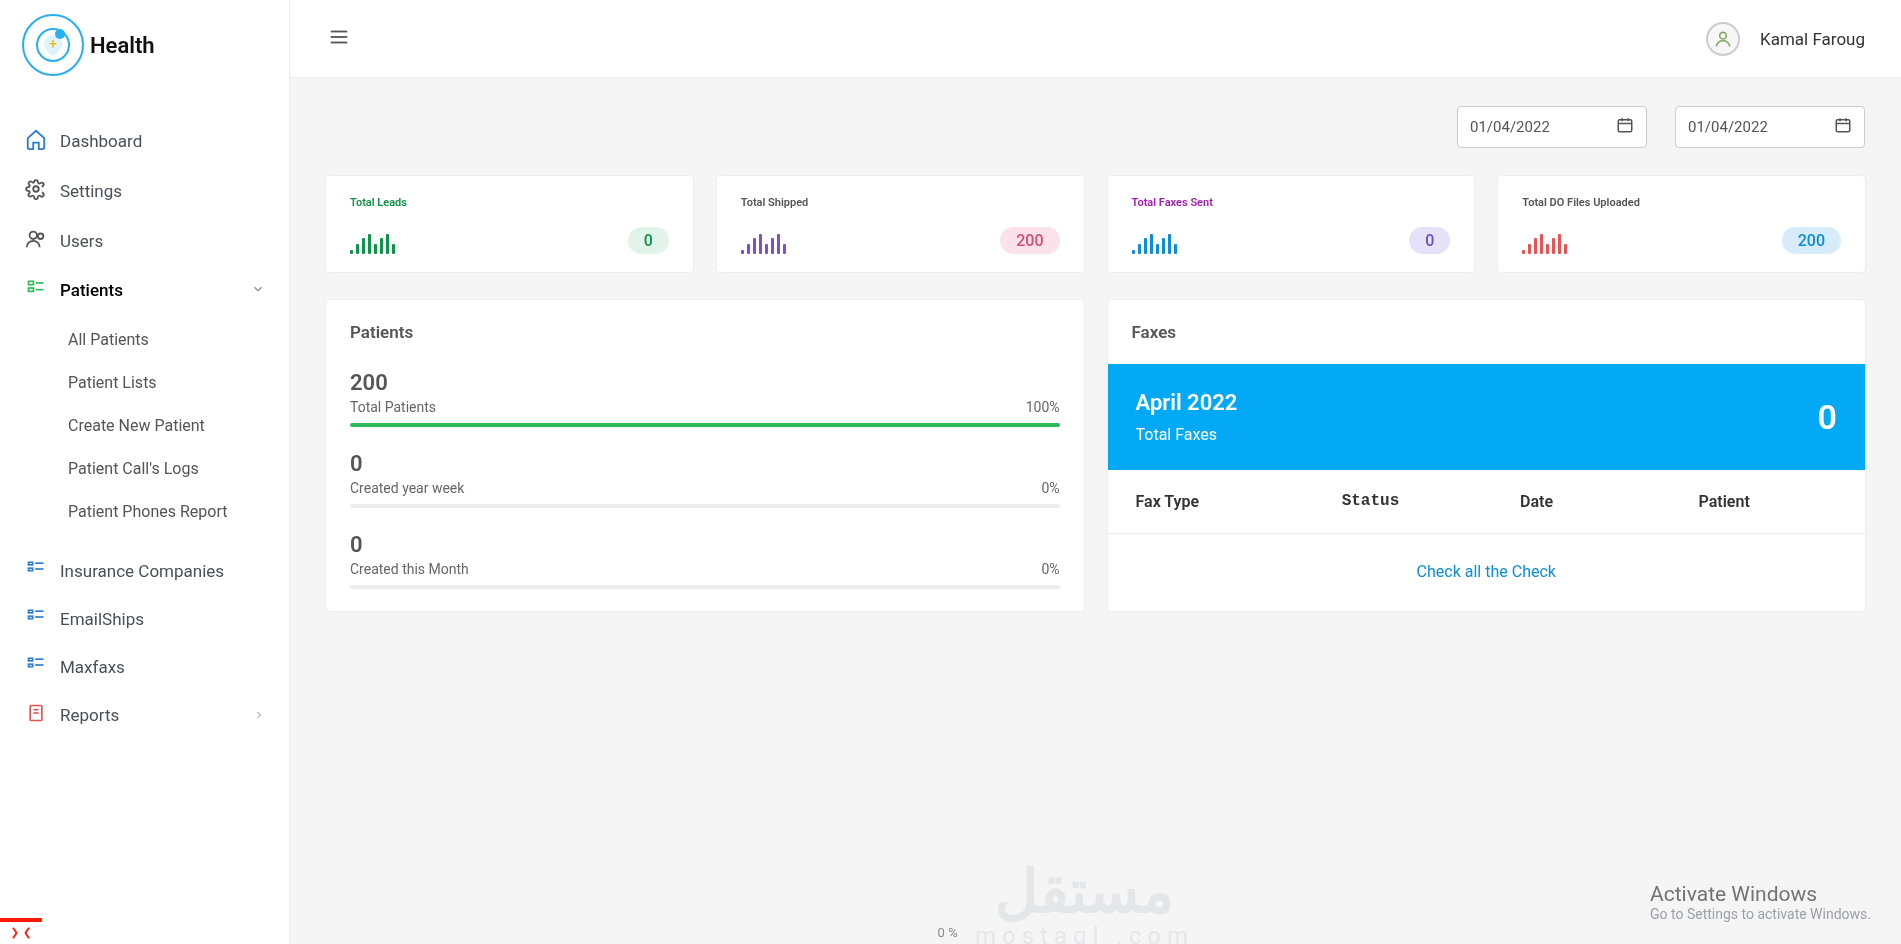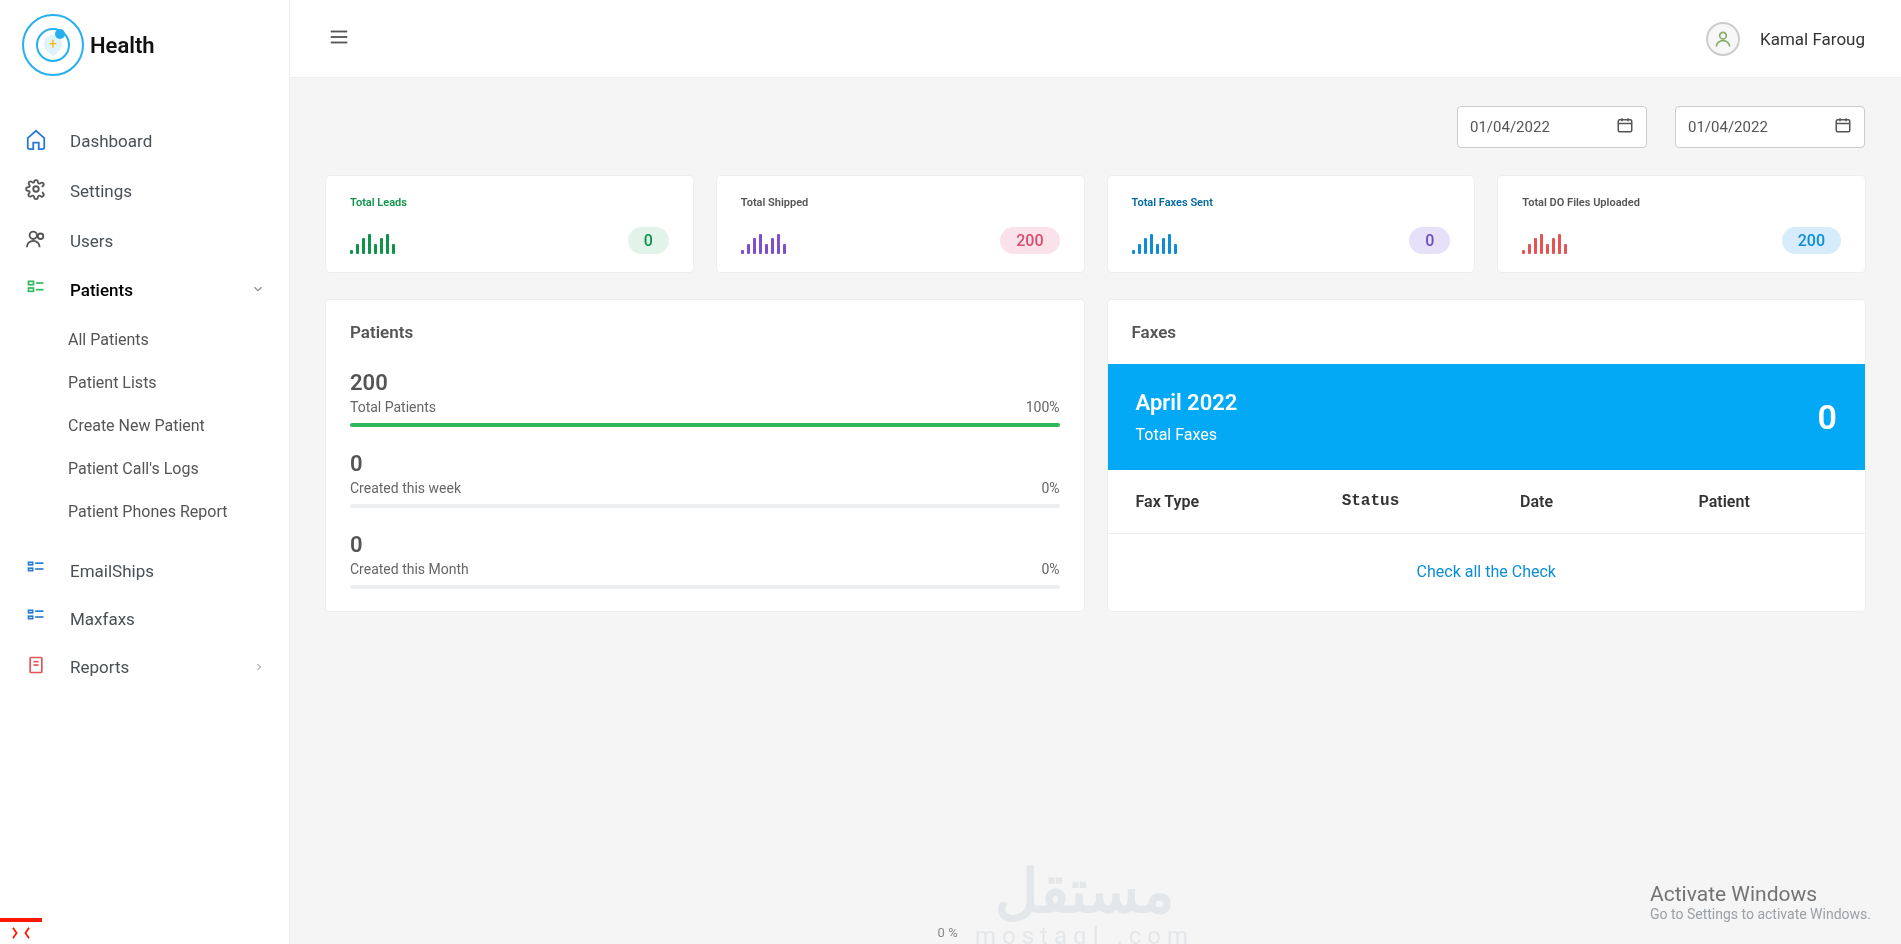--- a/index.html
+++ b/index.html
@@ -6,21 +6,21 @@
   body { background: #fff; color: #495057; width: 1901px; height: 944px; overflow: hidden; }
 
   .app { display: flex; width: 100%; height: 100%; }
 
   
   .sidebar { width: 290px; background: #fff; border-right: 1px solid #eee; display:flex; flex-direction:column; box-shadow: 2px 0 6px rgba(0,0,0,.02); }
   .brand { display:flex; align-items:center; gap:6px; padding:14px 22px 20px; }
   .brand-logo { width:62px; height:62px; border-radius:50%; border:2px solid #26b0f0; display:flex; align-items:center; justify-content:center; }
   .brand-title { font-size:22px; font-weight:600; color:#111; }
   .nav { padding-top:20px; }
-  .nav-item { display:flex; align-items:center; gap:22px; padding:12px 24px; cursor:pointer; color:#495057; font-size:17px; }
+  .nav-item { display:flex; align-items:center; gap:12px; padding:12px 24px; cursor:pointer; color:#495057; font-size:17px; }
   .nav-item .ico { width:24px; text-align:center; }
   .nav-item.expandable { justify-content:flex-start; }
   .nav-item .chev { margin-left:auto; color:#888; }
   .nav-sub { padding: 4px 0 14px 68px; }
   .nav-sub-item { padding:12px 0; color:#555; font-size:16px; cursor:pointer; }
 
   
   .main { flex:1; display:flex; flex-direction:column; background:#fff;}
   .topbar { height:78px; display:flex; align-items:center; justify-content:space-between; padding:0 36px; border-bottom:1px solid #eee; }
   .hamburger { cursor:pointer; }
@@ -36,21 +36,21 @@
   .cards { display:grid; grid-template-columns:repeat(4,1fr); gap:24px; margin-bottom:28px;}
   .card { background:#fff; border-radius:4px; padding:20px 24px 18px; box-shadow:0 0 0 1px #eee; }
   .card-title { font-size:11px; font-weight:600; margin-bottom:18px;}
   .card-body { display:flex; align-items:flex-end; justify-content:space-between;}
   .badge { padding:4px 16px; border-radius:18px; font-size:16px; font-weight:500;}
   .spark { display:flex; align-items:flex-end; gap:3px; height:22px; }
   .spark span { width:3px; border-radius:1px; }
 
   .c-green .card-title{color:#0d9448;} .c-green .spark span{background:#0d9448;} .c-green .badge{background:#e2f3ea; color:#0d9448;}
   .c-purple .spark span{background:#7d4fd0;} .c-purple .badge{background:#fbe2ea; color:#d64d6f;}
-  .c-blue .card-title{color:#0369a1;} .c-blue .spark span{background:#0d8dd6;} .c-blue .badge{background:#e6e1f8; color:#6a4fc1;}
+  .c-blue .card-title{color:#a21caf;} .c-blue .spark span{background:#0d8dd6;} .c-blue .badge{background:#e6e1f8; color:#6a4fc1;}
   .c-red .spark span{background:#e55353;} .c-red .badge{background:#d6ecfb; color:#0d8dd6;}
 
   .row2 { display:grid; grid-template-columns:1fr 1fr; gap:24px;}
   .panel { background:#fff; border-radius:4px; box-shadow:0 0 0 1px #eee; }
   .panel-title { padding:22px 24px; font-size:17px; font-weight:600; color:#555;}
   .stat { padding:6px 24px 8px;}
   .stat-val { font-size:22px; font-weight:600; color:#555; margin-bottom:4px;}
   .stat-row { display:flex; justify-content:space-between; font-size:14px; color:#666; margin-bottom:8px;}
   .bar { height:4px; background:#eceef0; border-radius:2px; overflow:hidden; margin-bottom:10px;}
   .bar i { display:block; height:100%; }
@@ -131,20 +131,29 @@
         <div class="nav-sub-item">Patient Call's Logs</div>
         <div class="nav-sub-item">Patient Phones Report</div>
       </div>
       <div class="nav-item">
         <span class="ico"><svg width="20" height="20" viewBox="0 0 24 24" fill="none" stroke="#2a7bd4" stroke-width="2">
               <rect x="3" y="4" width="5" height="3"></rect>
               <rect x="3" y="11" width="5" height="3"></rect>
               <line x1="11" y1="5" x2="21" y2="5"></line>
               <line x1="11" y1="12" x2="21" y2="12"></line>
             </svg></span>
+        <span>Insurance Companies</span>
+      </div>
+      <div class="nav-item">
+        <span class="ico"><svg width="20" height="20" viewBox="0 0 24 24" fill="none" stroke="#2a7bd4" stroke-width="2">
+              <rect x="3" y="4" width="5" height="3"></rect>
+              <rect x="3" y="11" width="5" height="3"></rect>
+              <line x1="11" y1="5" x2="21" y2="5"></line>
+              <line x1="11" y1="12" x2="21" y2="12"></line>
+            </svg></span>
         <span>EmailShips</span>
       </div>
       <div class="nav-item">
         <span class="ico"><svg width="20" height="20" viewBox="0 0 24 24" fill="none" stroke="#2a7bd4" stroke-width="2">
               <rect x="3" y="4" width="5" height="3"></rect>
               <rect x="3" y="11" width="5" height="3"></rect>
               <line x1="11" y1="5" x2="21" y2="5"></line>
               <line x1="11" y1="12" x2="21" y2="12"></line>
             </svg></span>
         <span>Maxfaxs</span>
@@ -286,21 +295,21 @@
                 <span>Total Patients</span>
                 <span>100%</span>
               </div>
             <div class="bar green">
                 <i style="width:100%"></i>
               </div>
           </div>
           <div class="stat">
             <div class="stat-val">0</div>
             <div class="stat-row">
-                <span>Created this week</span>
+                <span>Created year week</span>
                 <span>0%</span>
               </div>
             <div class="bar grey">
                 <i style="width:0%"></i>
               </div>
           </div>
           <div class="stat">
             <div class="stat-val">0</div>
             <div class="stat-row">
                 <span>Created this Month</span>

